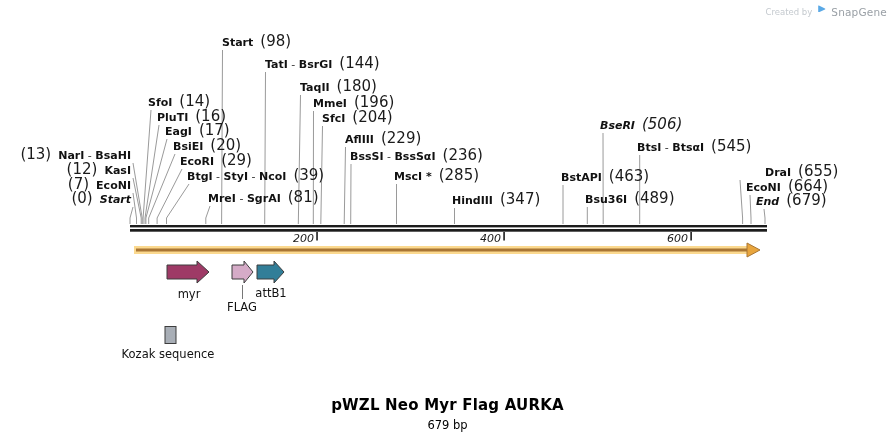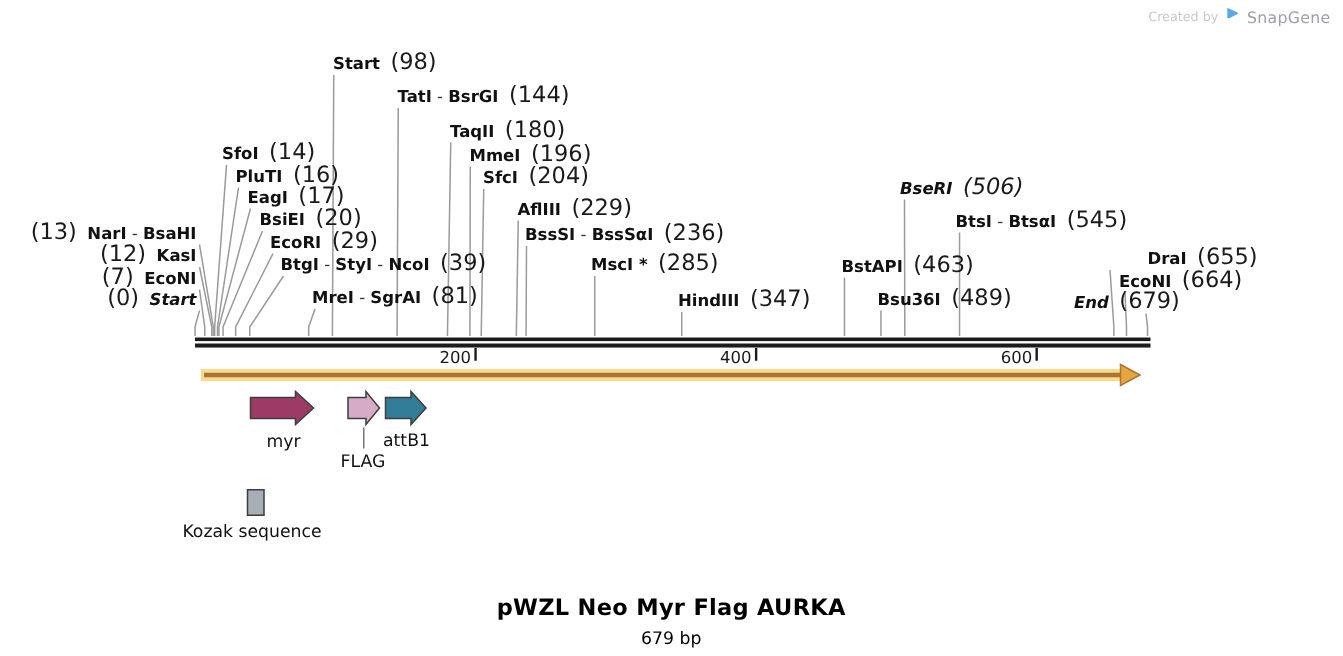--- a/index.html
+++ b/index.html
@@ -6,21 +6,21 @@
   #page{position:relative;width:895px;height:437px;background:#ffffff;overflow:hidden;
         font-family:"DejaVu Sans","Liberation Sans",sans-serif;}
   #map-svg{position:absolute;left:0;top:0;width:895px;height:437px;pointer-events:none;}
   #labels-layer{position:absolute;left:0;top:0;width:895px;height:437px;}
   .site-label{position:absolute;white-space:nowrap;font-size:11px;color:#111;line-height:13px;}
   .site-label .nm{font-weight:bold;}
   .site-label.it .nm{font-style:italic;}
   .site-label .sep{font-weight:normal;color:#333;}
   .site-label .pos{font-weight:normal;font-size:15px;color:#1a1a1a;margin-left:7px;}
   .site-label .pos.posl{margin-left:0;margin-right:7px;}
-  .tick-num{position:absolute;font-size:11px;color:#1a1a1a;transform:translateX(-100%);line-height:12px;}
+  .tick-num{position:absolute;font-size:11px;color:#1a1a1a;transform:translateX(-100%);line-height:12px;font-style:italic;}
   .feat-label{position:absolute;font-size:11.5px;color:#111;transform:translateX(-50%);white-space:nowrap;line-height:13px;}
   .title-block{position:absolute;left:0;right:0;top:396px;text-align:center;color:#000;}
   .map-title{font-size:15px;font-weight:bold;letter-spacing:.2px;}
   .map-subtitle{font-size:11.5px;margin-top:4px;}
   .watermark{position:absolute;top:5px;right:8px;display:flex;align-items:center;gap:4px;}
   .wm-created{font-size:8.5px;color:#c5cacf;}
   .wm-brand{font-size:10.5px;color:#9aa0a6;font-weight:500;letter-spacing:.2px;}
 </style>
 </head>
 <body>
@@ -100,21 +100,21 @@
       <div class="site-label" style="left: 345px; top: 132px;"><span class="nm">AflIII</span><span class="pos">(229)</span></div>
       <div class="site-label" style="left: 350px; top: 149px;"><span class="nm">BssSI</span><span class="sep"> - </span><span class="nm">BssSαI</span><span class="pos">(236)</span></div>
       <div class="site-label" style="left: 394px; top: 169px;"><span class="nm">MscI *</span><span class="pos">(285)</span></div>
       <div class="site-label" style="left: 452px; top: 193px;"><span class="nm">HindIII</span><span class="pos">(347)</span></div>
       <div class="site-label" style="left: 561px; top: 170px;"><span class="nm">BstAPI</span><span class="pos">(463)</span></div>
       <div class="site-label" style="left: 585px; top: 192px;"><span class="nm">Bsu36I</span><span class="pos">(489)</span></div>
       <div class="site-label" style="left: 600px; top: 118px; font-style: italic;"><span class="nm">BseRI</span><span class="pos">(506)</span></div>
       <div class="site-label" style="left: 637px; top: 140px;"><span class="nm">BtsI</span><span class="sep"> - </span><span class="nm">BtsαI</span><span class="pos">(545)</span></div>
       <div class="site-label" style="left: 737px; top: 165px; margin-left: 28px;"><span class="nm">DraI</span><span class="pos">(655)</span></div>
       <div class="site-label" style="left: 746px; top: 180px;"><span class="nm">EcoNI</span><span class="pos">(664)</span></div>
-      <div class="site-label it" style="left: 716px; top: 194px;"><span class="nm">End</span><span class="pos">(679)</span></div>
+      <div class="site-label it" style="left: 756px; top: 194px;"><span class="nm">End</span><span class="pos">(679)</span></div>
       <div class="feat-label" style="left: 189px; top: 288px;">myr</div>
       <div class="feat-label" style="left: 242px; top: 301px;">FLAG</div>
       <div class="feat-label" style="left: 271px; top: 287px;">attB1</div>
       <div class="feat-label" style="left: 168px; top: 348px;">Kozak sequence</div>
     </div>
 
   <div class="title-block">
     <div class="map-title">pWZL Neo Myr Flag AURKA</div>
     <div class="map-subtitle">679 bp</div>
   </div>

